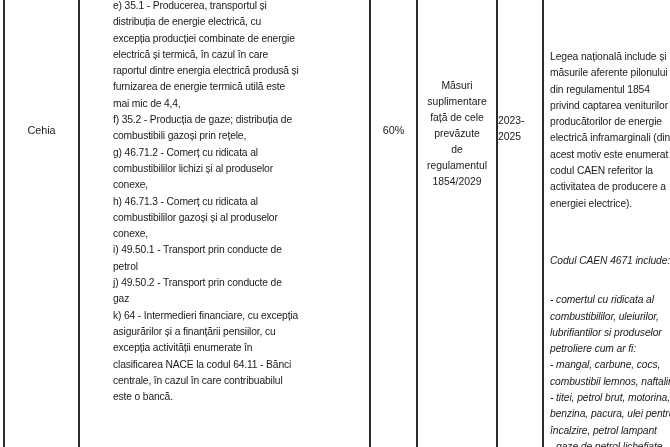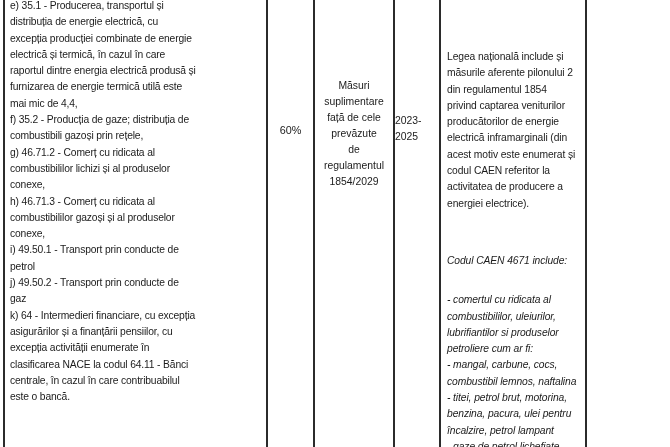--- a/index.html
+++ b/index.html
@@ -25,35 +25,38 @@
   .cell{
     box-sizing:border-box;
     height:447px;
     border-right:2px solid var(--border);
     overflow:hidden;
     font-size:10.4px;
     line-height:16.3px;
   }
   .pre{white-space:pre;}
   .c-country{width:75px;text-align:center;padding-top:122px;font-size:10.8px;}
-  .c-activities{width:263px;padding:0 4px 0 5px;font-size:10.3px;letter-spacing:-0.15px;}
+  .c-activities{width:263px;padding:0 4px 0 5px;font-size:10.3px;letter-spacing:-0.15px;margin-left:28px;}
   .c-activities .txt{margin-top:-2px;}
   .c-rate{width:47px;text-align:center;padding-top:122px;font-size:10.8px;}
   .c-measures{width:80px;text-align:center;padding-top:78px;line-height:16px;box-sizing:border-box;}
   .c-period{width:46px;text-align:left;padding-top:113px;line-height:16px;}
   .c-notes{width:146px;padding:49px 4px 0 6px;font-size:10.3px;letter-spacing:-0.1px;}
   .c-notes .caen-heading{font-style:italic;margin-top:41px;}
   .c-notes .caen-items{font-style:italic;margin-top:23px;}
 </style>
 </head>
 <body>
 
 <div class="page">
   <div class="tbl">
 
+    <div class="cell c-country">
+      <span>Cehia</span>
+    </div>
 
     <div class="cell c-activities">
       <div class="txt pre">e) 35.1 - Producerea, transportul și
 distribuția de energie electrică, cu
 excepția producției combinate de energie
 electrică și termică, în cazul în care
 raportul dintre energia electrică produsă și
 furnizarea de energie termică utilă este
 mai mic de 4,4,
 f) 35.2 - Producția de gaze; distribuția de

